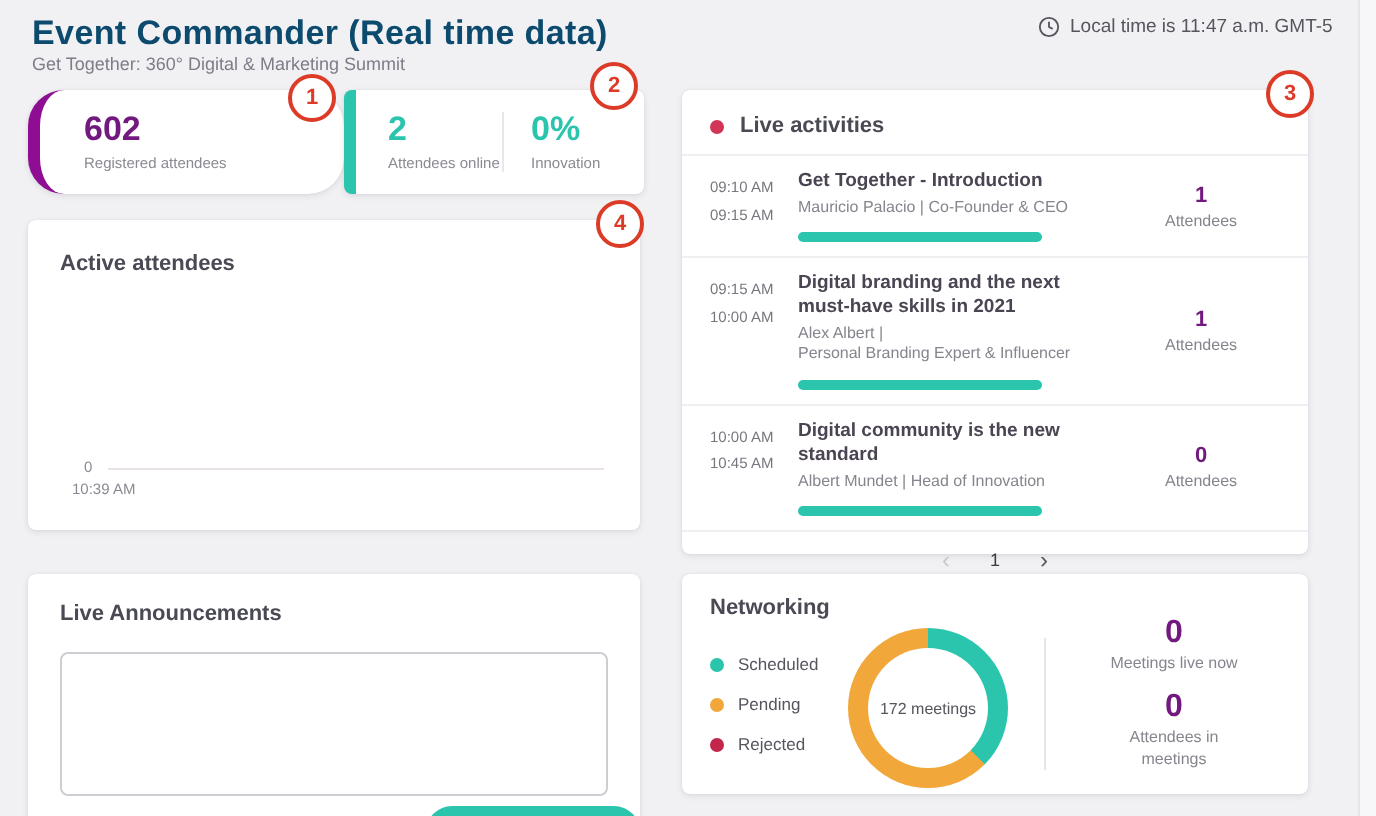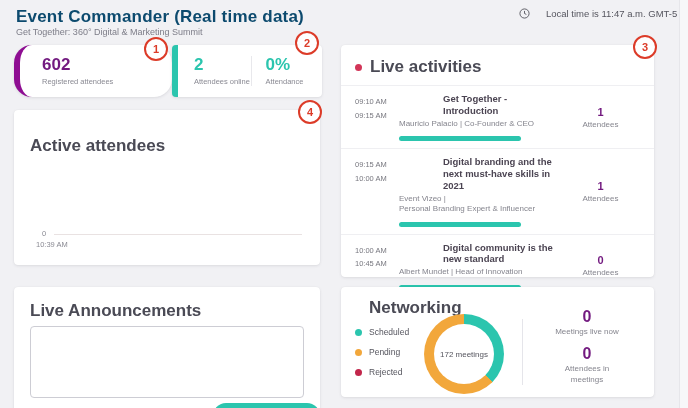--- a/index.html
+++ b/index.html
@@ -9,21 +9,21 @@
     position:relative; width:688px; height:408px; overflow:hidden;
     background:#f1f1f4; color:#4b4b56;
   }
   .panel {
     position:absolute; background:#fff; border-radius:4px;
     box-shadow:0 1px 3px rgba(40,40,60,.10), 0 0 1px rgba(40,40,60,.08);
   }
   
   .hdr-title { position:absolute; left:16px; top:7px; font-size:17px; font-weight:bold; color:#0c4a6e; letter-spacing:.2px; }
   .hdr-sub   { position:absolute; left:16px; top:27px; font-size:9px; color:#7d7d88; }
-  .local-time { position:absolute; left:519px; top:8px; font-size:9.5px; color:#55555e; display:flex; align-items:center; gap:16px; }
+  .local-time { position:absolute; left:519px; top:8px; font-size:9.5px; color:#55555e; display:flex; align-items:center; gap:5px; }
   .clock-svg { width:11px; height:11px; display:block; }
 
   
   .stat-card { display:flex; align-items:center; }
   .card-reg { left:14px; top:45px; width:158px; height:52px; border-left:6px solid #8e0d92;border-radius:18px; }
   .card-online { left:172px; top:45px; width:150px; height:52px; border-left:6px solid #2bc5ae; }
   .stat-num { font-size:17px; font-weight:bold; line-height:1.1; }
   .stat-num.purple { color:#72197f; }
   .stat-num.teal { color:#2bc5ae; }
   .stat-label { font-size:7.5px; color:#8a8a93; margin-top:3px; }
@@ -34,22 +34,22 @@
   
   .badge {
     position:absolute; width:24px; height:24px; border-radius:50%;
     border:2.5px solid #dc3b28; background:rgba(255,255,255,.88);
     color:#dc3b28; font-size:11px; font-weight:bold;
     display:flex; align-items:center; justify-content:center; z-index:20;
   }
 
   
   .panel-active { left:14px; top:110px; width:306px; height:155px; }
-  .panel-title { font-size:17px; font-weight:bold; color:#4a4a55;text-align:center; }
-  .panel-active .panel-title { position:absolute; left:16px; top:26px; }
+  .panel-title { font-size:11px; font-weight:bold; color:#4a4a55;text-align:center; }
+  .panel-active .panel-title { position:absolute; left:16px; top:16px; }
   .axis-ytick { position:absolute; left:28px; top:119px; font-size:7.5px; color:#8a8a93; }
   .axis-line { position:absolute; left:40px; right:18px; top:124px; height:1px; background:#e9e2e2; }
   .axis-xtick { position:absolute; left:22px; top:130px; font-size:7.5px; color:#8a8a93; }
 
   
   .panel-ann { left:14px; top:287px; width:306px; height:145px; }
   .panel-ann .panel-title { position:absolute; left:16px; top:14px; }
   .ann-textarea {
     position:absolute; left:16px; top:39px; width:274px; height:72px;
     border:1px solid #cdcdd4; border-radius:4px; background:#fff; resize:none;
@@ -62,35 +62,35 @@
   }
 
   
   .panel-live { left:341px; top:45px; width:313px; height:232px; display:flex; flex-direction:column; }
   .live-head { display:flex; align-items:center; gap:8px; padding:12px 14px 8px 14px; }
   .dot { width:7px; height:7px; border-radius:50%; display:inline-block; }
   .dot-live { background:#d23558; }
   .activity { display:flex; padding:7px 14px 7px 14px; border-top:1px solid #efeff2; }
   .act-times { width:44px; font-size:7.5px; color:#77777f; line-height:1.8; padding-top:2px; }
   .act-main { width:162px; padding-right:8px; }
-  .act-title { font-size:9.5px; font-weight:bold; color:#4b4452; line-height:1.25;margin-left:44px; }
+  .act-title { font-size:9.5px; font-weight:bold; color:#4b4452; line-height:1.25; }
   .act-speaker { font-size:8px; color:#85858e; line-height:1.3; margin-top:2px; }
   .act-bar { width:122px; height:5px; border-radius:3px; background:#2bc5ae; margin-top:7px; }
   .act-right { flex:1; display:flex; flex-direction:column; align-items:center; justify-content:center; }
   .act-count { font-size:11px; font-weight:bold; color:#72197f; }
   .act-count-label { font-size:8px; color:#85858e; margin-top:2px; }
   .pagination { margin-top:auto; border-top:1px solid #efeff2; display:flex; align-items:center; justify-content:center; gap:16px; padding:8px 0 9px 0; }
   .pg-btn { background:none; border:none; font-size:12px; line-height:1; padding:0 4px; cursor:pointer; }
   .pg-prev { color:#c6c6cc; }
   .pg-next { color:#55555c; }
   .pg-num { font-size:9px; color:#3a3a42; }
 
   
   .panel-net { left:341px; top:287px; width:313px; height:110px; }
-  .panel-net .panel-title { position:absolute; left:28px; top:11px; }
+  .panel-net .panel-title { position:absolute; left:14px; top:11px; }
   .net-legend { position:absolute; left:14px; top:40px; display:flex; flex-direction:column; gap:10px; }
   .legend-row { display:flex; align-items:center; gap:7px; font-size:8.5px; color:#55555e; }
   .dot-teal { background:#2bc5ae; }
   .dot-orange { background:#f2a73b; }
   .dot-red { background:#c2264b; }
   .donut { position:absolute; left:83px; top:27px; width:80px; height:80px; border-radius:50%;
     background:conic-gradient(#2bc5ae 0deg 135deg, #f2a73b 135deg 360deg);
     display:flex; align-items:center; justify-content:center; }
   .donut::before { content:""; position:absolute; inset:10px; background:#fff; border-radius:50%; }
   .donut-label { position:relative; font-size:8px; color:#55555e;text-align:right; }
@@ -126,21 +126,21 @@
   </div>
 
   <div class="panel stat-card card-online">
     <div class="stat-block">
       <div class="stat-num teal">2</div>
       <div class="stat-label">Attendees online</div>
     </div>
     <div class="v-div"></div>
     <div class="stat-block" style="padding-left:14px;">
       <div class="stat-num teal">0%</div>
-      <div class="stat-label">Attendance</div>
+      <div class="stat-label">Innovation</div>
     </div>
   </div>
 
   <div class="badge" style="left:144px; top:37px;">1</div>
   <div class="badge" style="left:295px; top:31px;">2</div>
   <div class="badge" style="left:633px; top:35px;">3</div>
   <div class="badge" style="left:298px; top:100px;">4</div>
 
   <div class="panel panel-active">
     <div class="panel-title">Active attendees</div>
@@ -178,21 +178,21 @@
     </div>
 
     <div class="activity">
       <div class="act-times">
         <div>09:15 AM</div>
         <div>10:00 AM</div>
       </div>
       <div class="act-main">
         <div class="act-title">Digital branding and the next must-have skills in 2021</div>
         <div class="act-speaker">
-          <div>Event Vizeo |</div>
+          <div>Alex Albert |</div>
           <div>Personal Branding Expert &amp; Influencer</div>
         </div>
         <div class="act-bar"></div>
       </div>
       <div class="act-right">
         <div class="act-count">1</div>
         <div class="act-count-label">Attendees</div>
       </div>
     </div>
 

